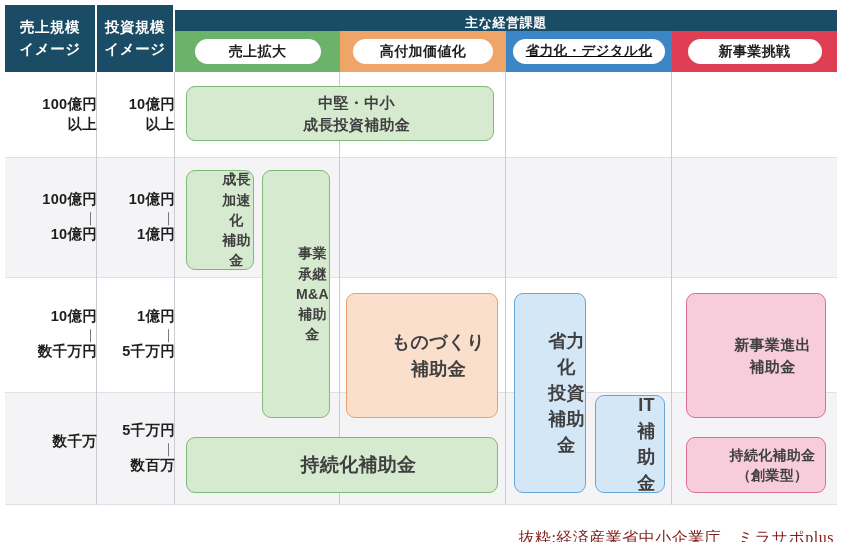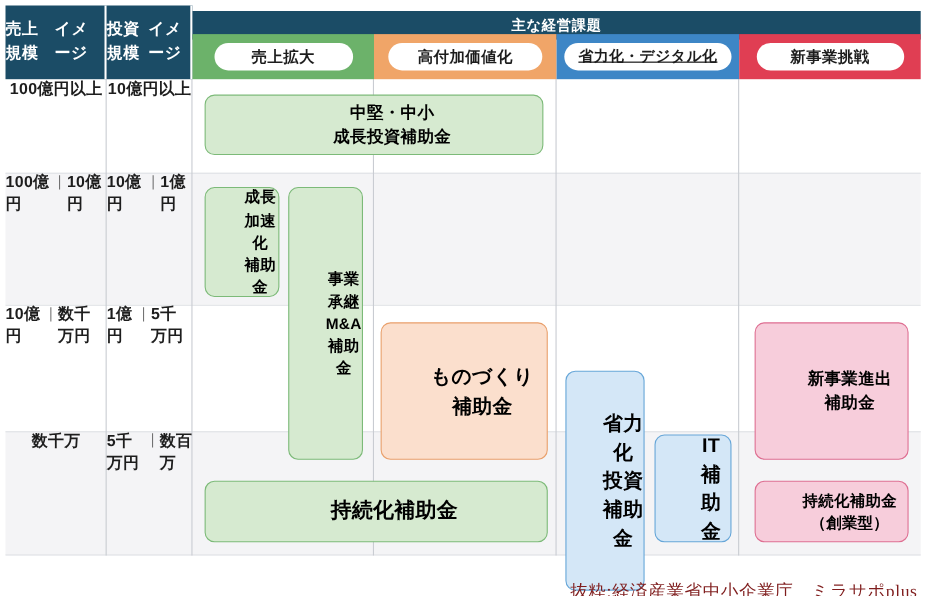--- a/index.html
+++ b/index.html
@@ -20,21 +20,21 @@
 
   
   .hdr-row-label {
     position: absolute;
     top: 0; height: 67px;
     background: #1b4c66;
     color: #ffffff;
     font-size: 14.5px;
     font-weight: bold;
     letter-spacing: 0.5px;
-    display: flex; 
+    display: flex; flex-direction: column;
     align-items: center; justify-content: center;
     line-height: 1.45;
     border-right: 2px solid #ffffff;
   }
   .hdr-label-a { left: 0;   width: 92px; }
   .hdr-label-b { left: 92px; width: 78px; }
 
   .hdr-main {
     position: absolute;
     left: 170px; top: 5px; width: 662px; height: 26px;
@@ -71,22 +71,22 @@
   .band {
     position: absolute;
     left: 0; width: 832px;
   }
   .band.alt { background: #f4f4f6; }
   .band.plain { background: #ffffff; }
 
   
   .rowlabel {
     position: absolute;
-    display: flex; flex-direction: row;
-    align-items: flex-start; justify-content: center;
+    display: flex; flex-direction: column;
+    align-items: flex-end; justify-content: center;
     font-size: 14.5px; font-weight: bold;
     color: #1d1d1d;
     line-height: 1.35;
     letter-spacing: 0.3px;
   }
   .rowlabel .dash {
     font-weight: normal;
     color: #555;
     line-height: 1.0;
     font-size: 13px;
@@ -107,21 +107,21 @@
     background: #dfe1e5;
   }
 
   
   .box {
     position: absolute;
     border-radius: 9px;
     border: 1.5px solid;
     display: flex; align-items: center; justify-content: center;
     text-align: center;
-    color: #000000;
+    color: #404040;
     font-weight: bold;
     line-height: 1.45;
     letter-spacing: 0.3px;
     padding-left: 33px;
   }
   .box.green  { background: #d6ead0; border-color: #7cba78; }
   .box.orange { background: #fbdfcd; border-color: #e9a06c; }
   .box.blue   { background: #d4e7f7; border-color: #66a6d8; }
   .box.pink   { background: #f7cddb; border-color: #de6f92; }
 
@@ -252,21 +252,21 @@
       <div>
         <div>ものづくり</div>
         <div>補助金</div>
       </div>
     </div>
 
     <div class="box green" style="left:181px; top:432px; width:312px; height:56px; font-size:19px;">
       <div>持続化補助金</div>
     </div>
 
-    <div class="box blue" style="left:509px; top:288px; width:72px; height:200px; font-size:18px;margin-top:44px;">
+    <div class="box blue" style="left:509px; top:288px; width:72px; height:200px; font-size:18px;">
       <div>
         <div>省力化</div>
         <div>投資</div>
         <div>補助金</div>
       </div>
     </div>
 
     <div class="box blue" style="left:590px; top:390px; width:70px; height:98px; font-size:18px;">
       <div>
         <div>IT</div>

